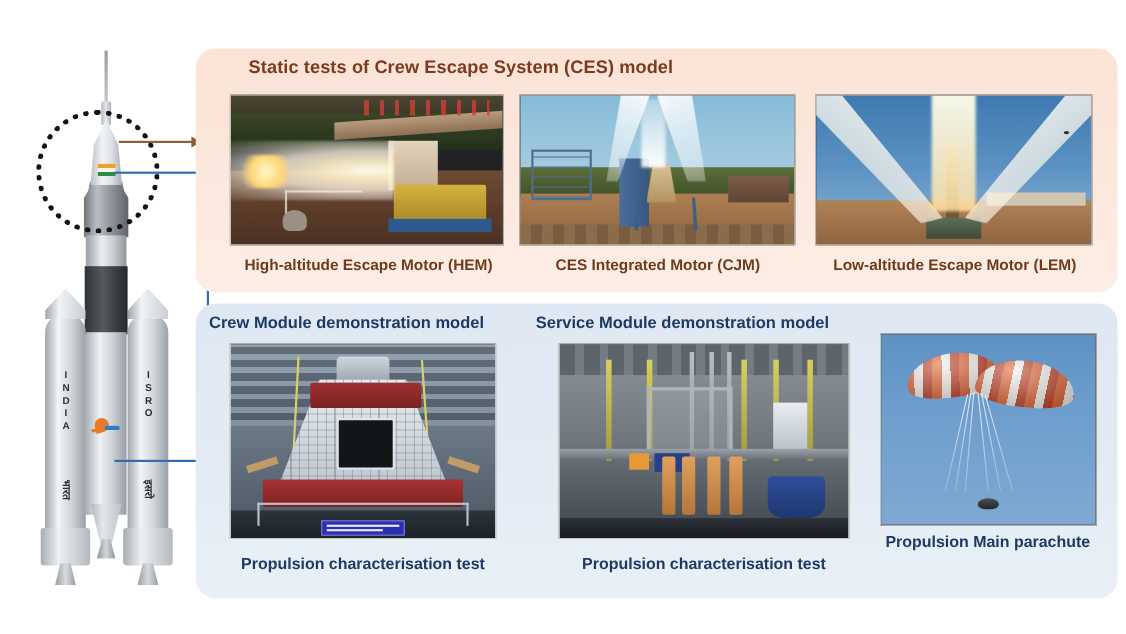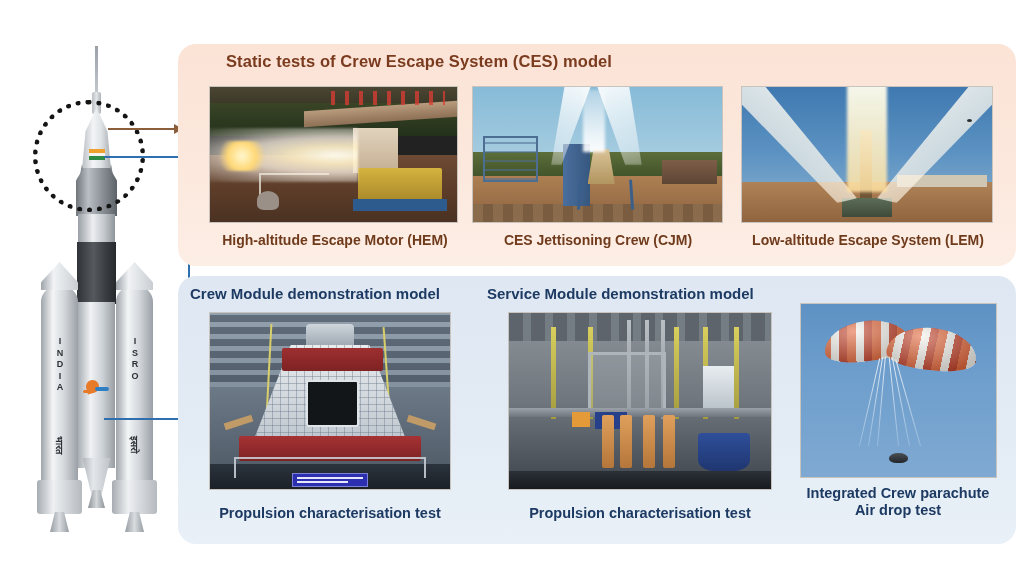--- a/index.html
+++ b/index.html
@@ -417,36 +417,36 @@
       <div class="cjm-scaf"></div>
         <div class="cjm-deck"></div>
       <div class="cjm-tower"></div>
         <div class="cjm-legs"></div>
       <div class="cjm-motor"></div>
       <div class="cjm-plumeL"></div>
         <div class="cjm-plumeR"></div>
       <div class="cjm-plumeC"></div>
     </div>
   </div>
-  <div class="cap cap-ces" id="cap-cjm">CES Jettisoning Crew (CJM)</div>
+  <div class="cap cap-ces" id="cap-cjm">CES Integrated Motor (CJM)</div>
 
   <div class="photo" id="img-lem">
     <div class="scene">
       <div class="lem-sky"></div>
         <div class="lem-ground"></div>
       <div class="lem-wall"></div>
         <div class="lem-motor"></div>
       <div class="lem-base"></div>
       <div class="lem-coneL"></div>
         <div class="lem-coneR"></div>
       <div class="lem-core"></div>
         <div class="lem-bird"></div>
     </div>
   </div>
-  <div class="cap cap-ces" id="cap-lem">Low-altitude Escape System (LEM)</div>
+  <div class="cap cap-ces" id="cap-lem">Low-altitude Escape Motor (LEM)</div>
 
   <div class="panel" id="panel-modules"></div>
 
   <div class="panel-title" id="sm-title">Service Module demonstration model</div>
   <div class="panel-title" id="cm-title">Crew Module demonstration model</div>
 
   <div class="photo" id="img-cm">
     <div class="scene">
       <div class="cm-bg"></div>
         <div class="cm-hall"></div>
@@ -509,17 +509,16 @@
         <span style="left:18%; transform: rotate(9deg);"></span>
         <span style="left:28%; transform: rotate(5deg);"></span>
         <span style="left:52%; transform: rotate(-6deg);"></span>
         <span style="left:64%; transform: rotate(-11deg);"></span>
         <span style="left:76%; transform: rotate(-16deg);"></span>
       </div>
       <div class="payload"></div>
     </div>
   </div>
   <div class="cap cap-mod" id="cap-pc">
-    <div>Integrated Crew parachute</div>
-    <div>Air drop test</div>
+    <div>Propulsion Main parachute</div>
   </div>
 
 </div>
 
 </body></html>

